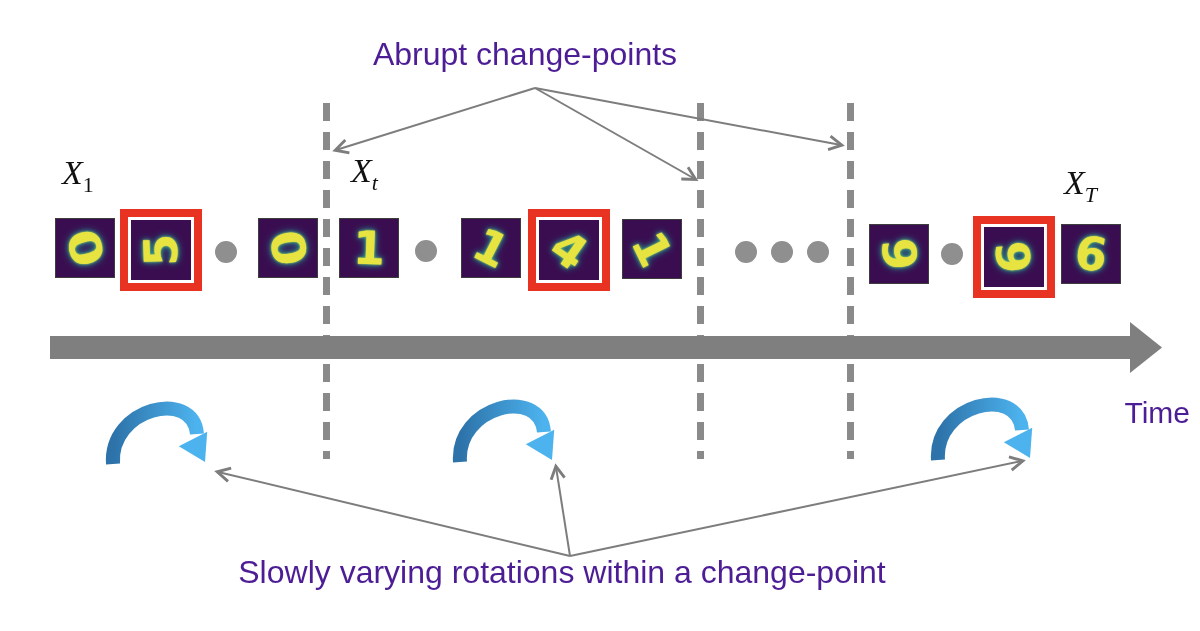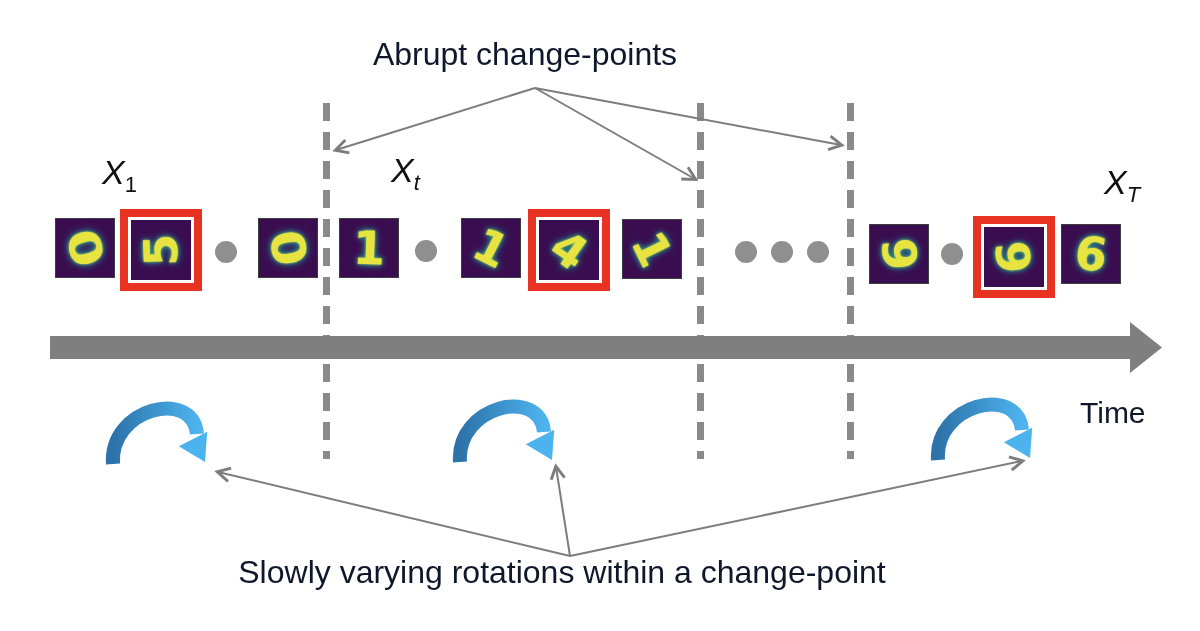--- a/index.html
+++ b/index.html
@@ -3,30 +3,30 @@
 <meta charset="utf-8">
 <style>
   html,body{margin:0;padding:0;background:#ffffff;}
   #stage{
     position:relative;width:1200px;height:631px;background:#ffffff;
     overflow:hidden;font-family:"Liberation Sans",sans-serif;
   }
   #connector-layer{position:absolute;left:0;top:0;width:1200px;height:631px;}
 
   .caption{
-    position:absolute;color:#0f172a;font-size:32px;letter-spacing:0px;
+    position:absolute;color:#4c1d95;font-size:32px;letter-spacing:0px;
     text-align:center;white-space:nowrap;
   }
   #top-caption{left:320px;top:36px;width:410px;}
   #bottom-caption{left:172px;top:554px;width:780px;}
-  #time-caption{left:1080px;top:396px;width:110px;font-size:30px;text-align:left;}
+  #time-caption{left:1080px;top:396px;width:110px;font-size:30px;text-align:right;}
 
   .xlab{
-    position:absolute;font-family:Liberation Sans, sans-serif;font-size:34px;color:#111;
-    white-space:nowrap;line-height:1.1;margin-left:40px;
+    position:absolute;font-family:Liberation Serif, serif;font-size:34px;color:#111;
+    white-space:nowrap;line-height:1.1;
   }
   .xlab i{font-style:italic;font-weight:normal;}
   .xlab sub{font-size:22px;line-height:0;}
   .xlab sub.it{font-style:italic;}
 
   .mnist{
     position:absolute;width:60px;height:60px;
     background:var(--image-bg,#3a0d50);
     border:1px solid #3d3d3d;box-sizing:border-box;
     display:flex;align-items:center;justify-content:center;overflow:hidden;

